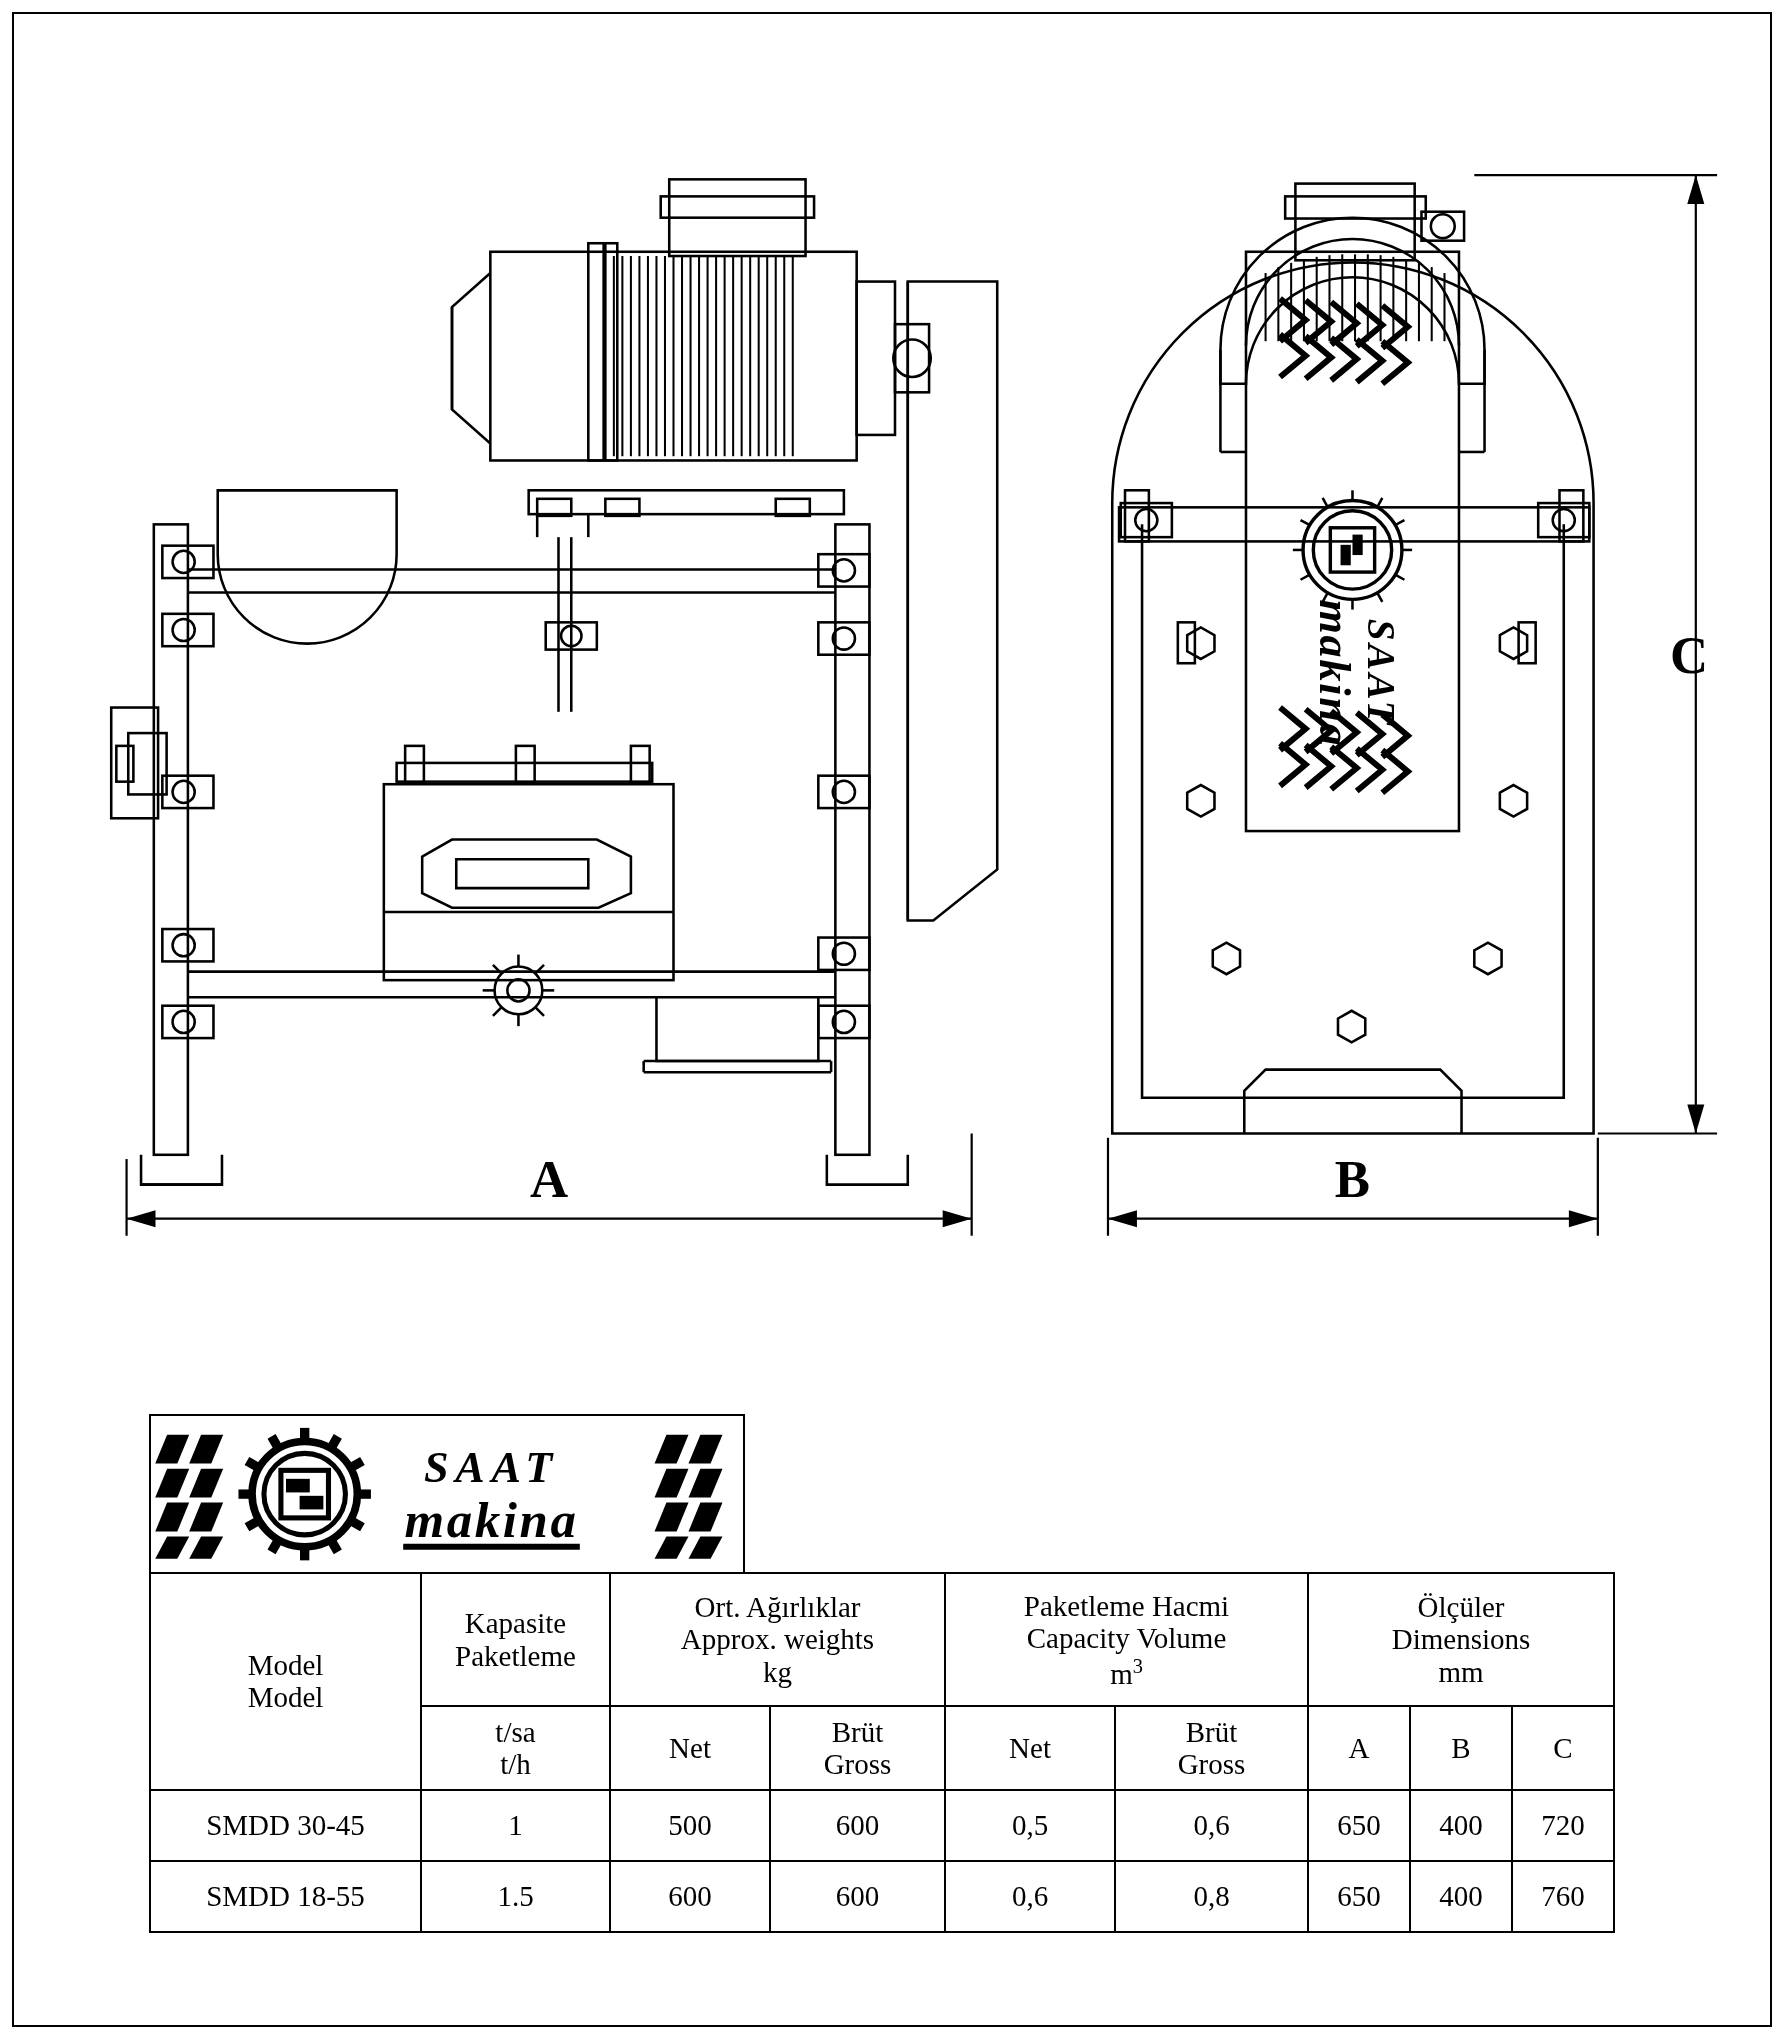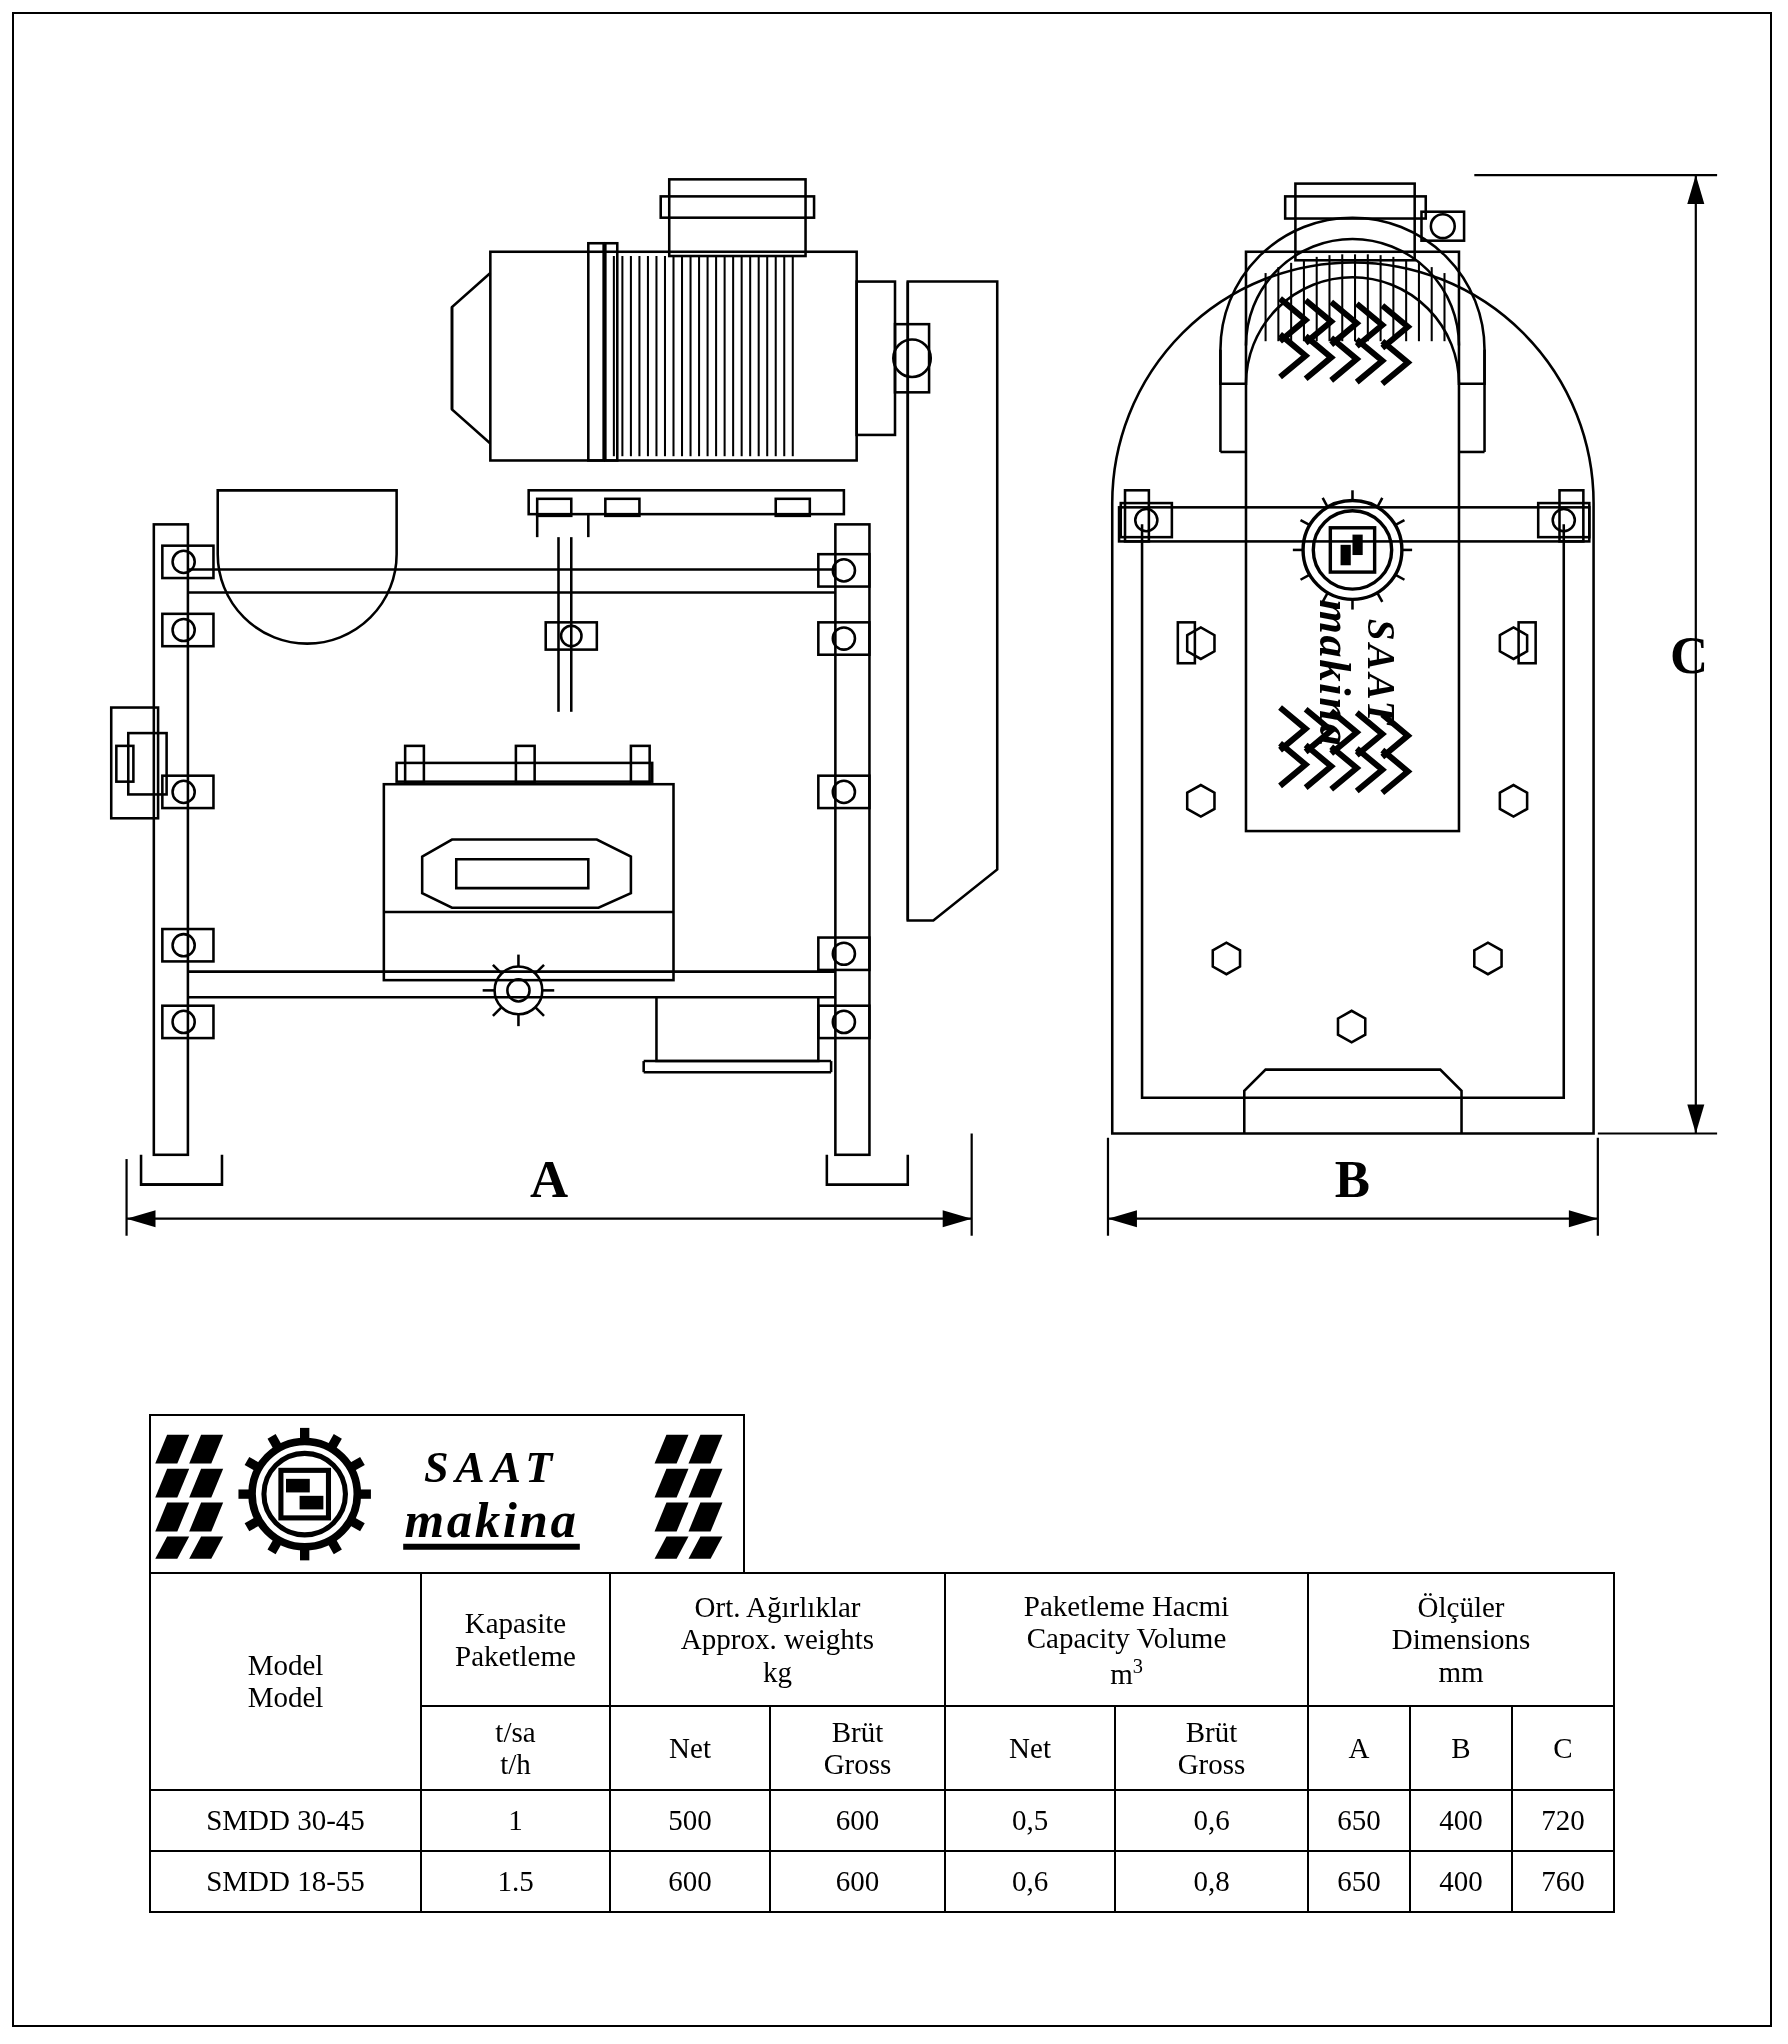--- a/index.html
+++ b/index.html
@@ -64,21 +64,21 @@
     border: 2.6px solid #000;
     text-align: center;
     vertical-align: middle;
     font-weight: normal;
     padding: 1.7px 3.4px;
     font-size: 29px;
     line-height: 1.12;
   }
   .hdr-tall { height: 128px; }
   .hdr-sub { height: 78px; }
-  .row-data { height: 61px; }
+  .row-data { height: 71px; }
   .model-cell {
     font-size: 34px;
     line-height: 1.35;
     border-radius: 32px;
   }
   .model-data {
     text-align: left;
     padding-left: 12px;
     font-size: 34px;
   }

